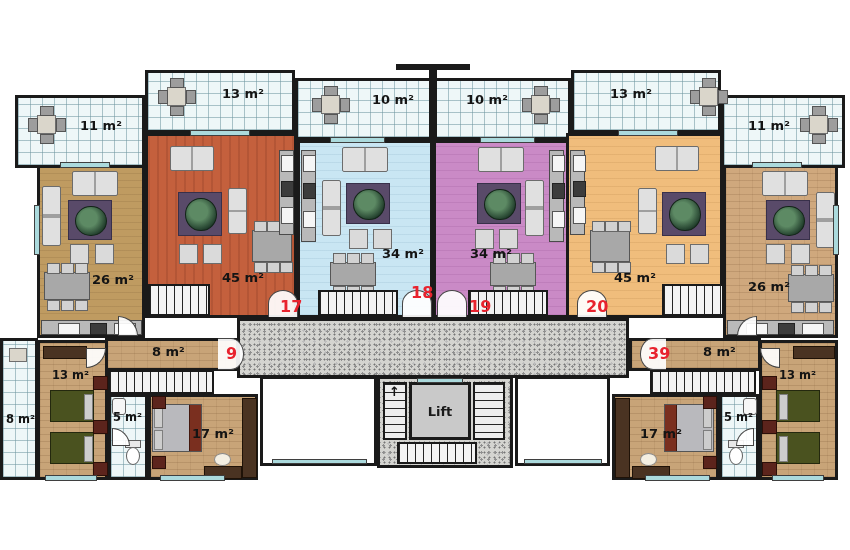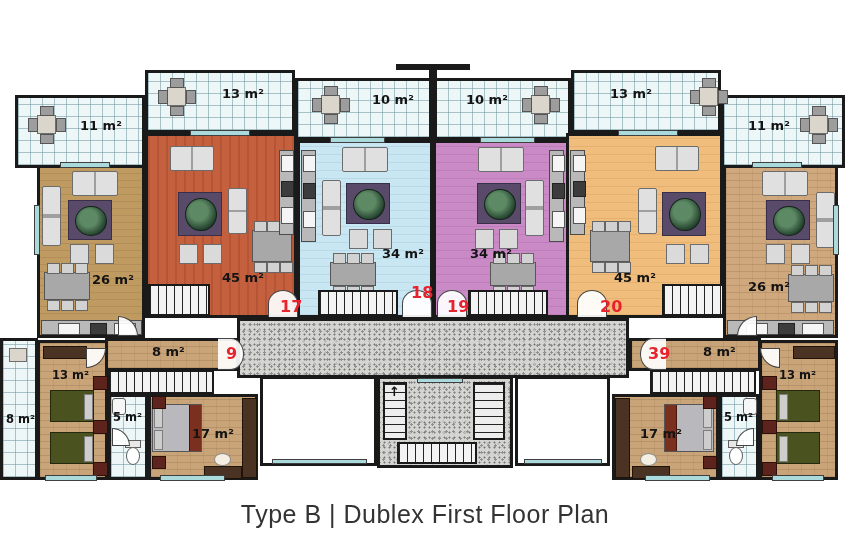--- a/index.html
+++ b/index.html
@@ -284,20 +284,23 @@
     <div class="appl" style="left:74px;top:2px;width:20px;height:10px"></div>
   </div>
   <span class="lbl a13" style="left:748px;top:279px">26 m²</span>
 
   <div class="rm granite" style="left:237px;top:318px;width:392px;height:60px"></div>
   <div class="void" style="left:260px;top:376px;width:117px;height:90px"></div>
   <div class="void" style="left:515px;top:376px;width:95px;height:90px"></div>
   <div class="rm granite" style="left:377px;top:376px;width:136px;height:92px"></div>
   <div class="stairsV" style="left:383px;top:382px;width:24px;height:58px"></div>
   <span class="arrow" style="left:389px;top:384px">↑</span>
+  <div class="lift" style="left:409px;top:382px;width:62px;height:58px">
+    <span>Lift</span>
+  </div>
   <div class="stairsV" style="left:473px;top:382px;width:32px;height:58px"></div>
   <div class="stairsH" style="left:397px;top:442px;width:80px;height:22px"></div>
   <div class="win" style="left:272px;top:459px;width:95px;height:5px"></div>
   <div class="win" style="left:524px;top:459px;width:78px;height:5px"></div>
 
   <div class="rm tile" style="left:0px;top:338px;width:38px;height:142px"></div>
   <div class="fur pt" style="left:9px;top:348px;width:18px;height:14px"></div>
   <span class="lbl a12" style="left:6px;top:412px">8 m²</span>
 
   <div class="rm brick2" style="left:105px;top:338px;width:134px;height:33px"></div>
@@ -377,24 +380,24 @@
   <div class="arc arcR" style="left:218px;top:338px;width:26px;height:32px"></div>
   <span class="unum" style="left:226px;top:344px">9</span>
 
   <div class="arc arcT" style="left:268px;top:290px;width:30px;height:27px"></div>
   <span class="unum" style="left:280px;top:297px">17</span>
 
   <div class="arc arcT" style="left:402px;top:290px;width:30px;height:27px"></div>
   <span class="unum" style="left:411px;top:283px">18</span>
 
   <div class="arc arcT" style="left:437px;top:290px;width:30px;height:27px"></div>
-  <span class="unum" style="left:447px;top:297px">19</span>
+  <span class="unum" style="left:469px;top:297px">19</span>
 
   <div class="arc arcT" style="left:577px;top:290px;width:30px;height:27px"></div>
-  <span class="unum" style="left:600px;top:297px">20</span>
+  <span class="unum" style="left:586px;top:297px">20</span>
 
   <div class="arc arcL" style="left:640px;top:338px;width:26px;height:32px"></div>
   <span class="unum" style="left:648px;top:344px">39</span>
 
   <div class="arc qbr" style="left:86px;top:348px;width:20px;height:20px"></div>
   <div class="arc qbl" style="left:760px;top:348px;width:20px;height:20px"></div>
   <div class="arc qtr" style="left:118px;top:316px;width:20px;height:20px"></div>
   <div class="arc qtl" style="left:737px;top:316px;width:20px;height:20px"></div>
 
   <div class="win" style="left:60px;top:162px;width:50px;height:6px"></div>
@@ -404,15 +407,14 @@
   <div class="win" style="left:618px;top:130px;width:60px;height:6px"></div>
   <div class="win" style="left:752px;top:162px;width:50px;height:6px"></div>
   <div class="win" style="left:34px;top:205px;width:6px;height:50px"></div>
   <div class="win" style="left:833px;top:205px;width:6px;height:50px"></div>
   <div class="win" style="left:45px;top:475px;width:52px;height:6px"></div>
   <div class="win" style="left:160px;top:475px;width:65px;height:6px"></div>
   <div class="win" style="left:645px;top:475px;width:65px;height:6px"></div>
   <div class="win" style="left:772px;top:475px;width:52px;height:6px"></div>
   <div class="win" style="left:417px;top:378px;width:46px;height:5px"></div>
 
-  <div class="title">Type B | Dublex First Floor Plan</div>
 
 </div>
 
 </body></html>

